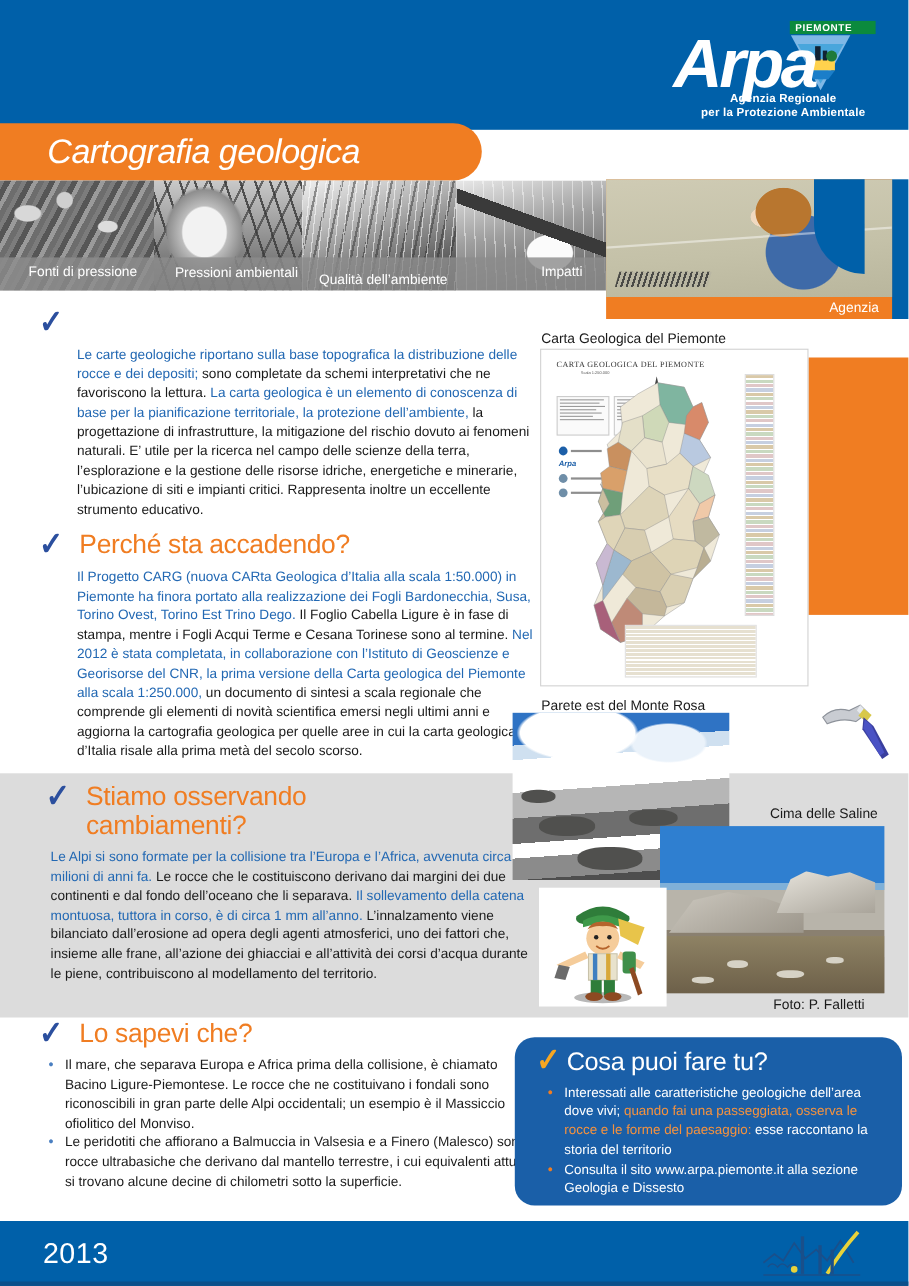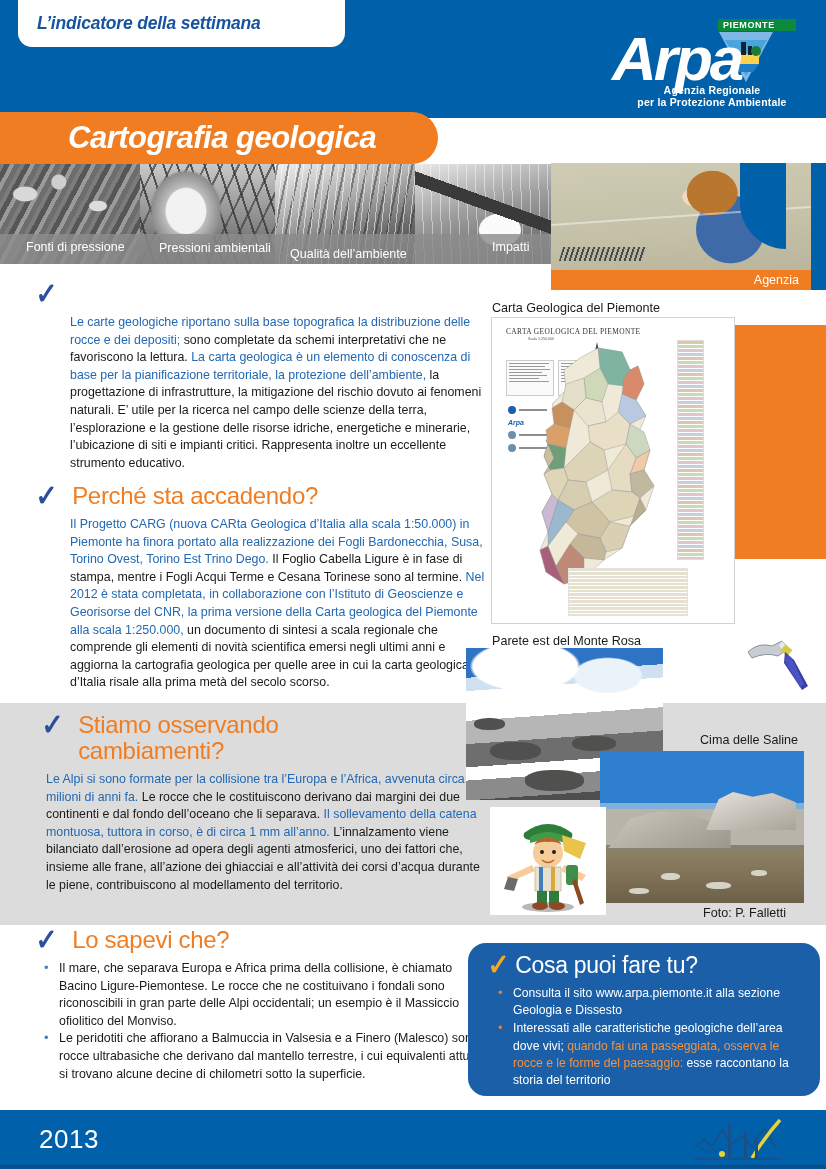--- a/index.html
+++ b/index.html
@@ -48,22 +48,22 @@
   .arpa-sub1 { top:62px; }
   .arpa-sub2 { top:74px; }
 
   
   .title-bar {
     position:absolute; left:0; top:112px; width:438px; height:52px;
     background:#f07d22;
     border-top-right-radius:26px; border-bottom-right-radius:26px;
   }
   .title-bar h1 {
-    color:#ffffff; font-size:31px; font-weight:bold; font-style:italic;
-    line-height:52px; padding-left:68px; letter-spacing:-0.5px;
+    color:#ffffff; font-size:31px; font-weight:normal; font-style:italic;
+    line-height:52px; padding-left:43px; letter-spacing:-0.5px;
   }
 
   
   .strip { position:absolute; left:0; top:164px; width:552px; height:100px; overflow:hidden; }
   .strip-cell { position:absolute; top:0; height:100px; overflow:hidden; }
   .sc1 { left:0;   width:140px; }
   .sc2 { left:140px; width:135px; }
   .sc3 { left:275px; width:140px; }
   .sc4 { left:415px; width:137px; }
   .ph { position:absolute; inset:0; }
@@ -312,23 +312,20 @@
   .thin-rule {
     position:absolute; left:0; top:1104px; width:826px; height:2px; background:#ffffff;
   }
 </style>
 </head>
 <body>
 
 <div class="page">
 
   <div class="header-blue">
-    <div class="white-tab">
-      <span>L’indicatore della settimana</span>
-    </div>
 
     <div class="arpa-logo">
       <svg class="arpa-tri" viewBox="0 0 62 62">
         <polygon points="4,8 58,8 31,58" fill="#7fb8e6"></polygon>
         <polygon points="10,16 52,16 31,52" fill="#49a6dc"></polygon>
         <rect x="18" y="30" width="26" height="10" fill="#ffd24d"></rect>
         <path d="M18 40 L44 40 L38 48 L24 48 Z" fill="#1b7ec9"></path>
         <rect x="26" y="18" width="5" height="13" fill="#123"></rect>
         <rect x="33" y="22" width="4" height="9" fill="#123"></rect>
         <circle cx="41" cy="27" r="5" fill="#1f7a3a"></circle>
@@ -549,22 +546,22 @@
       <path d="M86 72 L94 96 L90 98 L82 74 Z" fill="#8d4a22"></path>
     </svg>
   </div>
 
   <div class="action-box">
     <div class="action-head">
       <div class="check">✓</div>
       <div class="action-title">Cosa puoi fare tu?</div>
     </div>
     <ul class="actions">
+      <li><span>Interessati alle caratteristiche geologiche dell’area dove vivi; </span><span class="hl-or">quando fai una passeggiata, osserva le rocce e le forme del paesaggio: </span><span>esse raccontano la storia del territorio</span></li>
       <li><span>Consulta il sito www.arpa.piemonte.it alla sezione Geologia e Dissesto</span></li>
-      <li><span>Interessati alle caratteristiche geologiche dell’area dove vivi; </span><span class="hl-or">quando fai una passeggiata, osserva le rocce e le forme del paesaggio: </span><span>esse raccontano la storia del territorio</span></li>
     </ul>
   </div>
 
   <div class="thin-rule"></div>
   <div class="footer"></div>
   <div class="footer-year">2013</div>
   <div class="footer-logo">
     <svg viewBox="0 0 92 44">
       <path d="M2 30 L12 22 L20 28 L30 12 L40 26 L50 18 L60 28 L72 10 L84 30" fill="none" stroke="#1a4f8a" stroke-width="1.6"></path>
       <path d="M60 40 Q72 20 88 2" fill="none" stroke="#e8d23a" stroke-width="3.4"></path>

